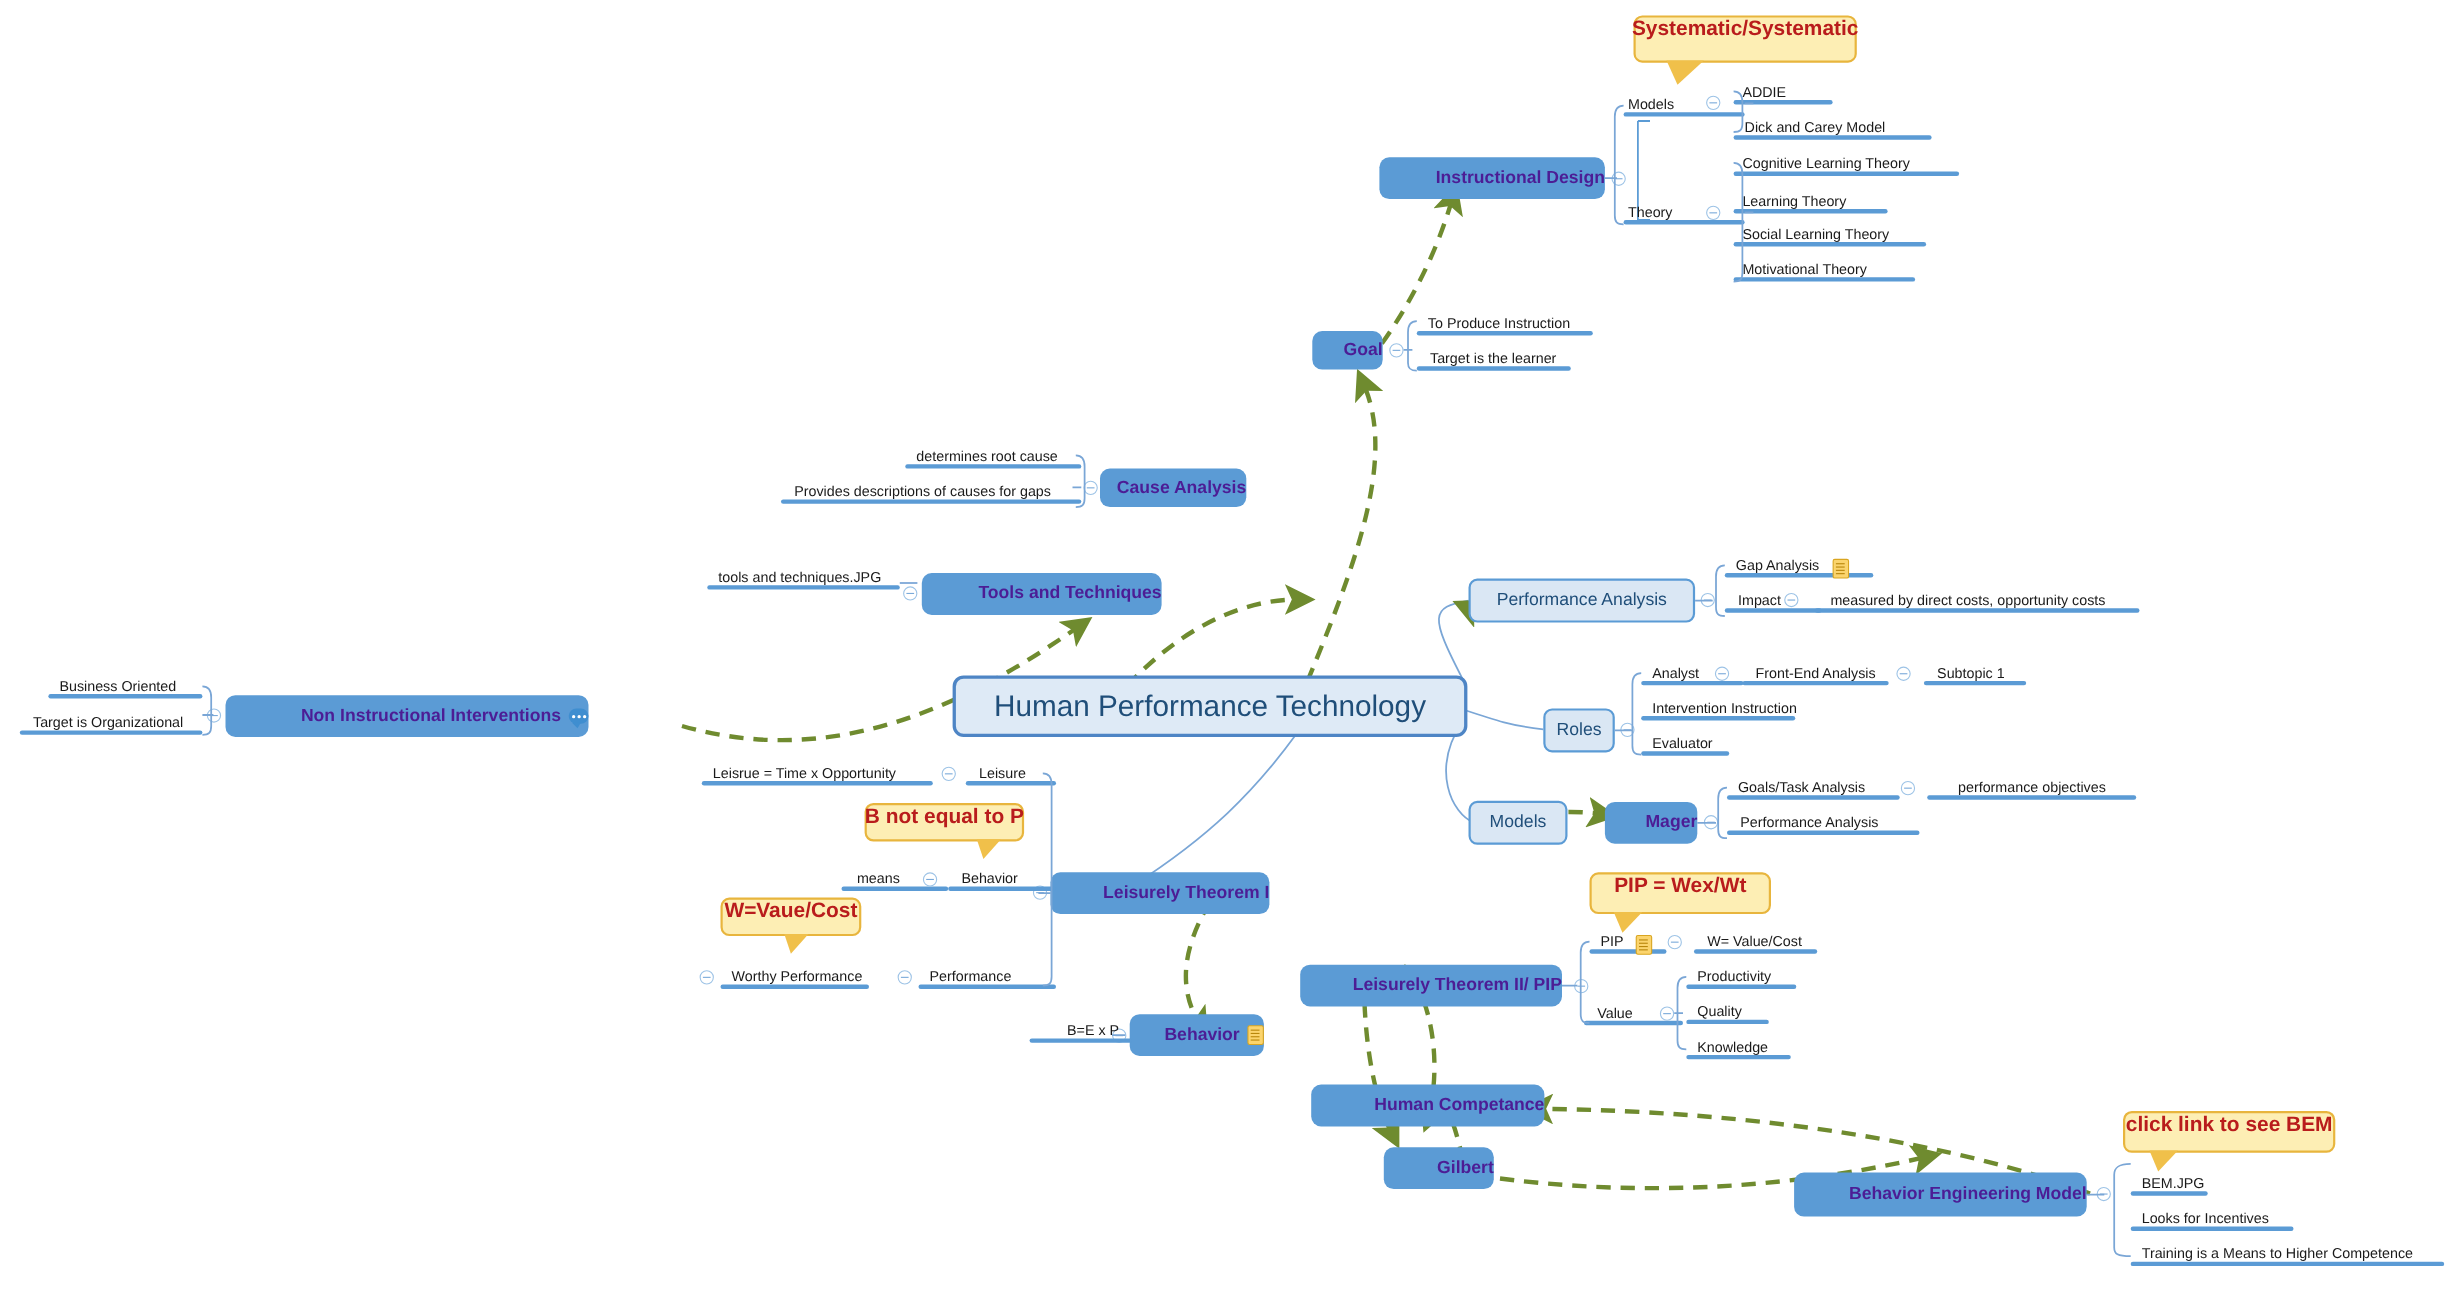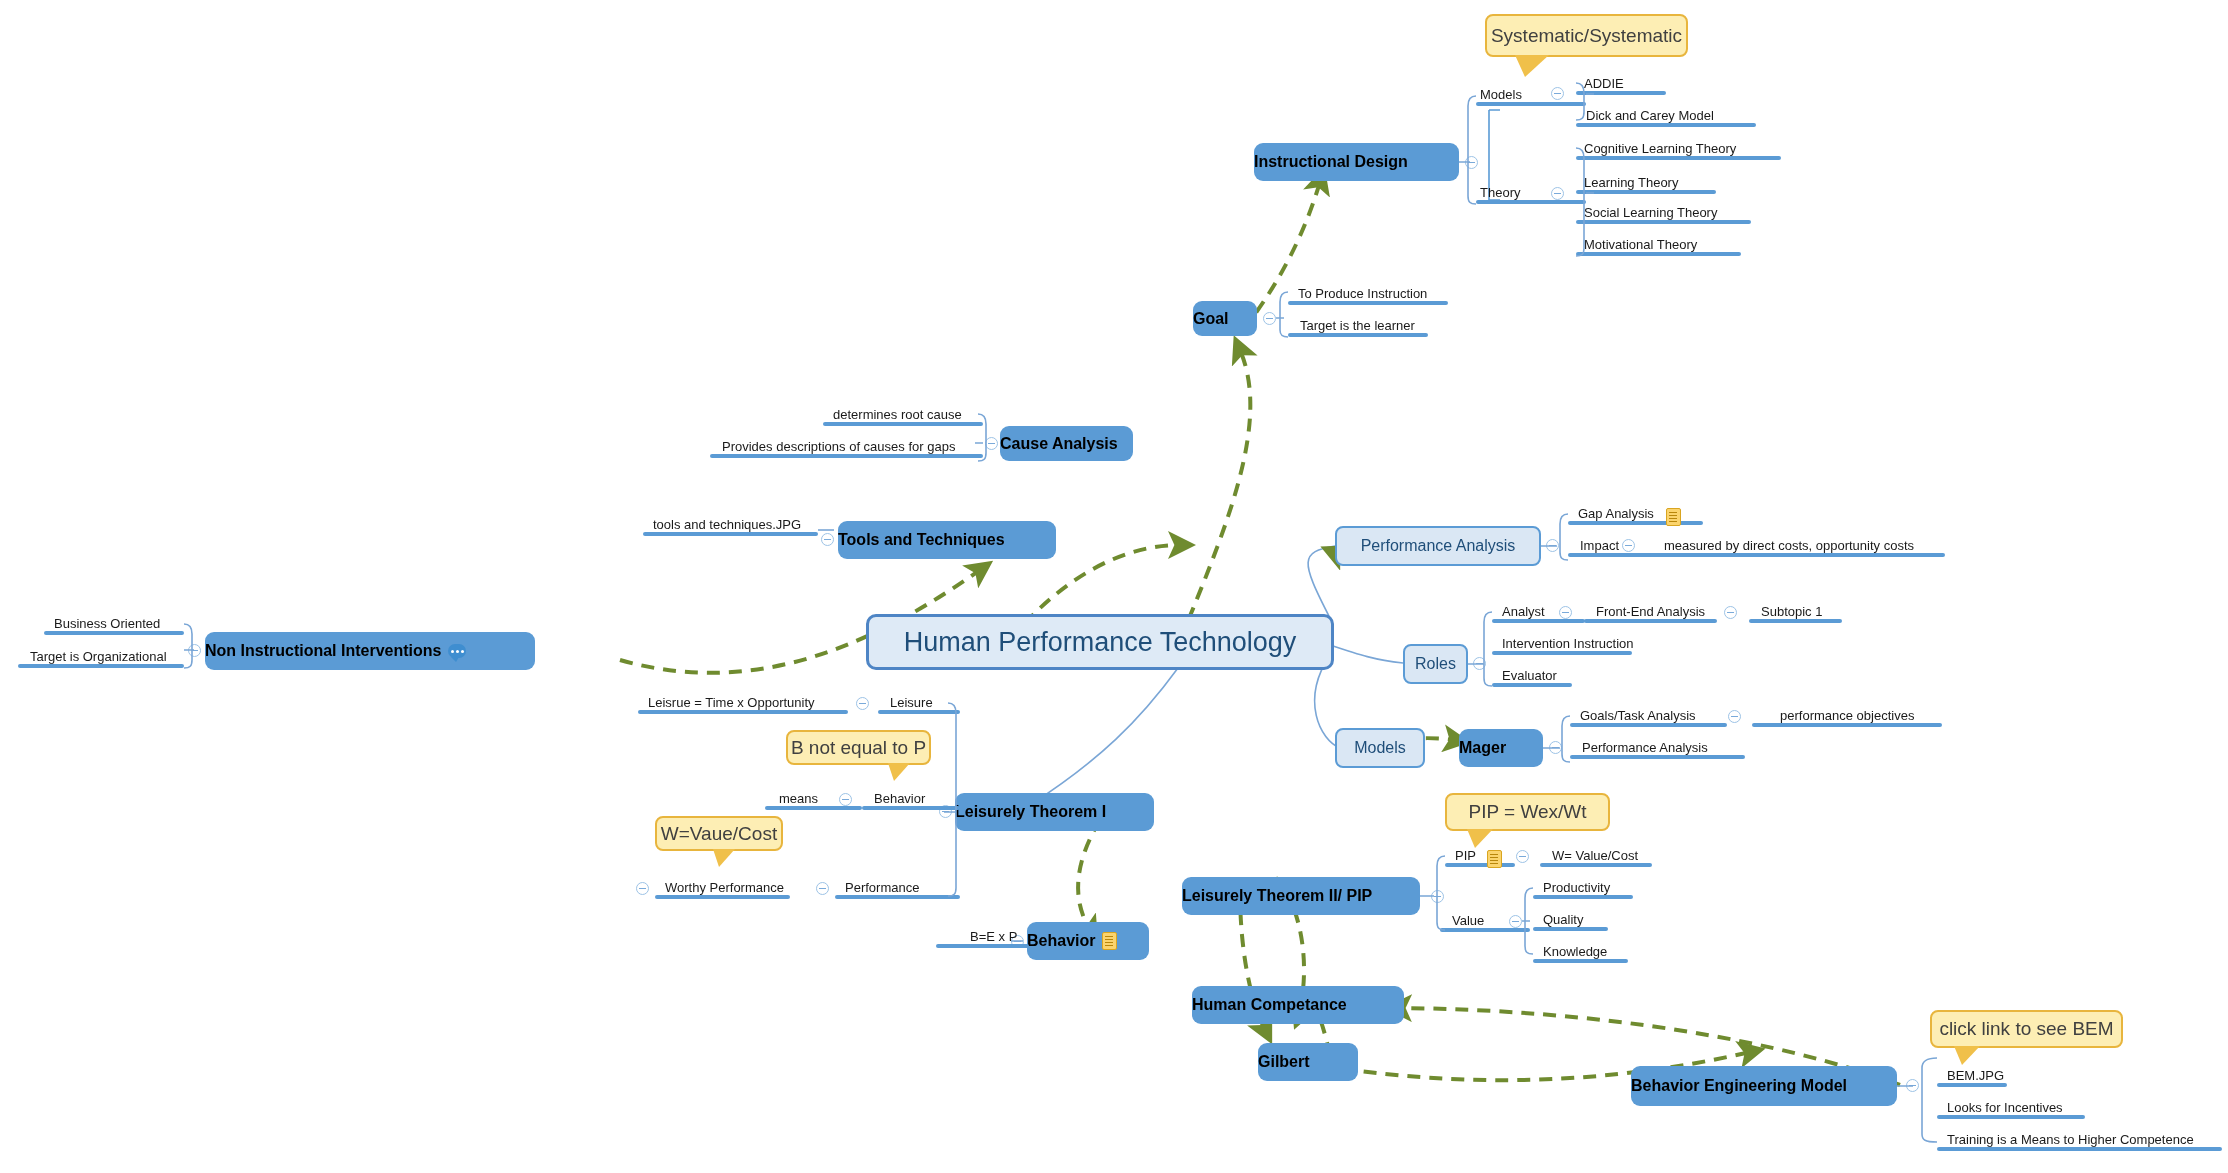--- a/index.html
+++ b/index.html
@@ -7,38 +7,38 @@
        font-family:"Liberation Sans","DejaVu Sans",sans-serif;}
   #canvas{position:absolute;left:0;top:0;width:2228px;height:1173px;}
   svg.links{position:absolute;left:0;top:0;width:2228px;height:1173px;pointer-events:none;}
 
   
   .node{position:absolute;box-sizing:border-box;white-space:nowrap;}
 
   .n-main{background:#deeaf6;border:3px solid #4e85c5;border-radius:10px;
           color:#1f4e79;display:flex;align-items:center;justify-content:center;
           font-size:27px;}
-  .n-solid{background:#5b9bd5;border-radius:9px;color:#000000;font-weight:bold;
-           display:flex;align-items:center;justify-content:flex-start;gap:7px;
+  .n-solid{background:#5b9bd5;border-radius:9px;color:#4c1d95;font-weight:bold;
+           display:flex;align-items:center;justify-content:flex-end;gap:7px;
            font-size:16px;}
   .n-light{background:#dae7f4;border:2px solid #5b9bd5;border-radius:8px;
            color:#1f4e79;display:flex;align-items:center;justify-content:center;
            font-size:16px;}
 
   
   .tl{position:absolute;box-sizing:border-box;}
   .tl .txt{position:absolute;left:0;bottom:4px;white-space:nowrap;
            font-size:13px;color:#1a1a1a;padding:0 4px;}
   .tl .bar{position:absolute;left:0;bottom:0;height:4px;background:#5b9bd5;border-radius:2px;}
 
   
   .callout{position:absolute;background:#fdeeb4;border:2px solid #e8b53d;
-           border-radius:8px;color:#404040;font-size:19px;display:flex;
-           align-items:center;justify-content:center;white-space:nowrap;
-           box-sizing:border-box;}
+           border-radius:8px;color:#b91c1c;font-size:19px;display:flex;
+           justify-content:center;white-space:nowrap;
+           box-sizing:border-box;font-weight:bold;}
   .callout .tail{position:absolute;width:0;height:0;}
 
   
   .handle{position:absolute;width:13px;height:13px;border:1px solid #9dc3e6;
           border-radius:50%;background:#ffffff;box-sizing:border-box;}
   .handle:after{content:"";position:absolute;left:2px;top:5px;width:7px;height:1px;
                 background:#7aaada;}
 
   
   .ic-doc{display:inline-block;width:13px;height:16px;background:#fbd46d;

